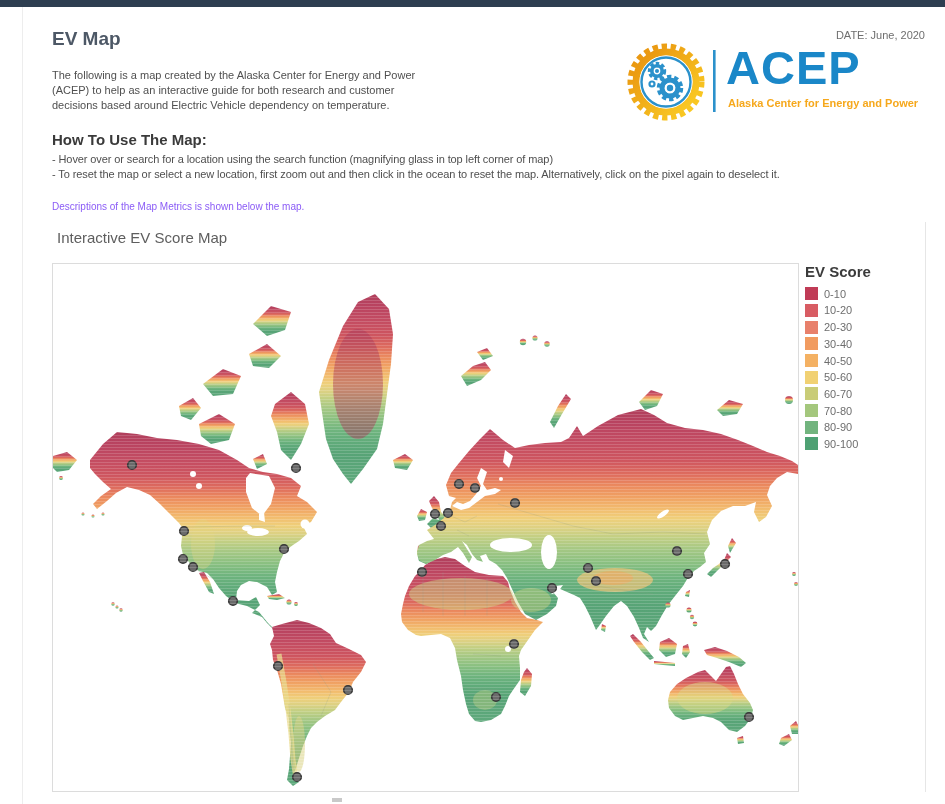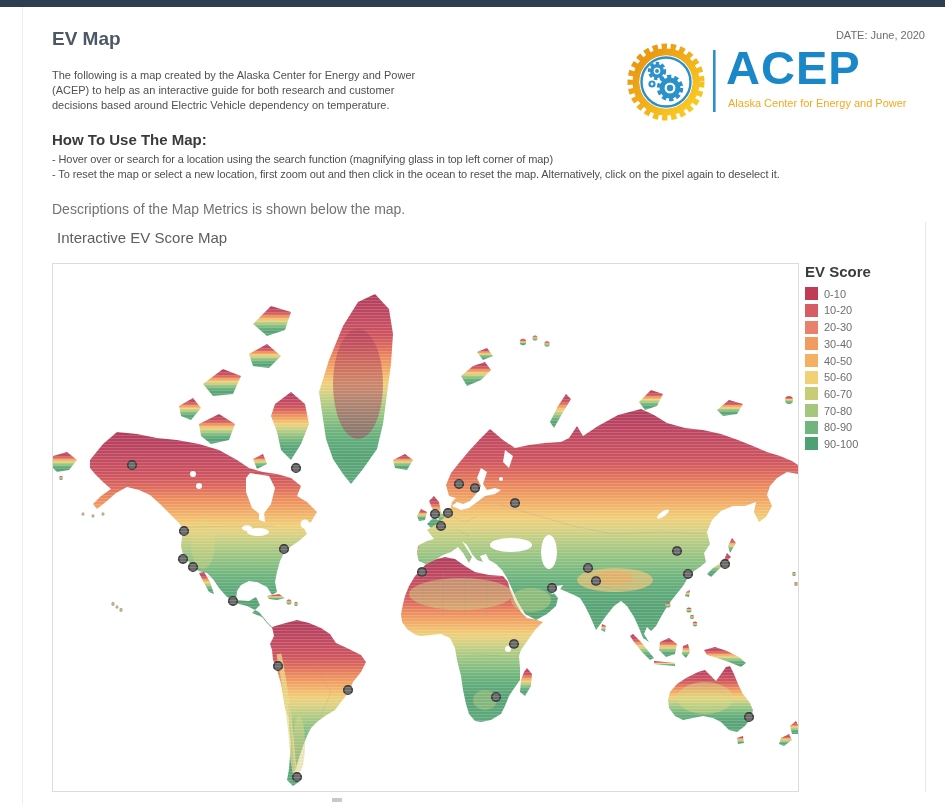--- a/index.html
+++ b/index.html
@@ -11,25 +11,25 @@
 
   .page-title{position:absolute;left:52px;top:28px;font-size:19px;font-weight:bold;color:#4d5866;}
   .date-label{position:absolute;right:20px;top:29px;font-size:11px;color:#6e6e6e;}
 
   .intro{position:absolute;left:52px;top:68px;font-size:11px;line-height:15px;color:#4f4f4f;}
 
   .logo{position:absolute;left:622px;top:40px;width:300px;height:84px;}
   .logo svg{position:absolute;left:0;top:0;}
   .logo-acronym{position:absolute;left:104px;top:2px;font-size:47px;font-weight:bold;
                 color:#1a87c8;letter-spacing:1px;line-height:52px;}
-  .logo-subtitle{position:absolute;left:106px;top:57px;font-size:11px;font-weight:normal;color:#f6a81c;}
+  .logo-subtitle{position:absolute;left:106px;top:57px;font-size:11px;font-weight:bold;color:#f6a81c;}
 
   .howto-heading{position:absolute;left:52px;top:131px;font-size:15px;font-weight:bold;color:#3a3a3a;}
   .howto-lines{position:absolute;left:52px;top:152px;font-size:11px;line-height:15px;color:#4f4f4f;letter-spacing:-0.1px;}
-  .metrics-note{position:absolute;left:52px;top:201px;font-size:14px;color:#737373;}
+  .metrics-note{position:absolute;left:52px;top:201px;font-size:10px;color:#8b5cf6;}
 
   .map-title{position:absolute;left:57px;top:229px;font-size:15px;color:#5e5e5e;text-align:right;}
   .map-box{position:absolute;left:52px;top:263px;width:745px;height:527px;background:#ffffff;
            border:1px solid #dcdcdc;box-sizing:content-box;}
   .map-box svg{display:block;}
   .raster-overlay{position:absolute;left:0;top:0;width:745px;height:527px;pointer-events:none;
     background:repeating-linear-gradient(to bottom,rgba(255,255,255,0.16) 0 1px,rgba(255,255,255,0) 1px 3px);}
 
   .legend{position:absolute;left:805px;top:230px;width:115px;}
   .legend-title{font-size:15px;font-weight:bold;color:#3b3b3b;margin-bottom:7px;margin-top:33px;}

